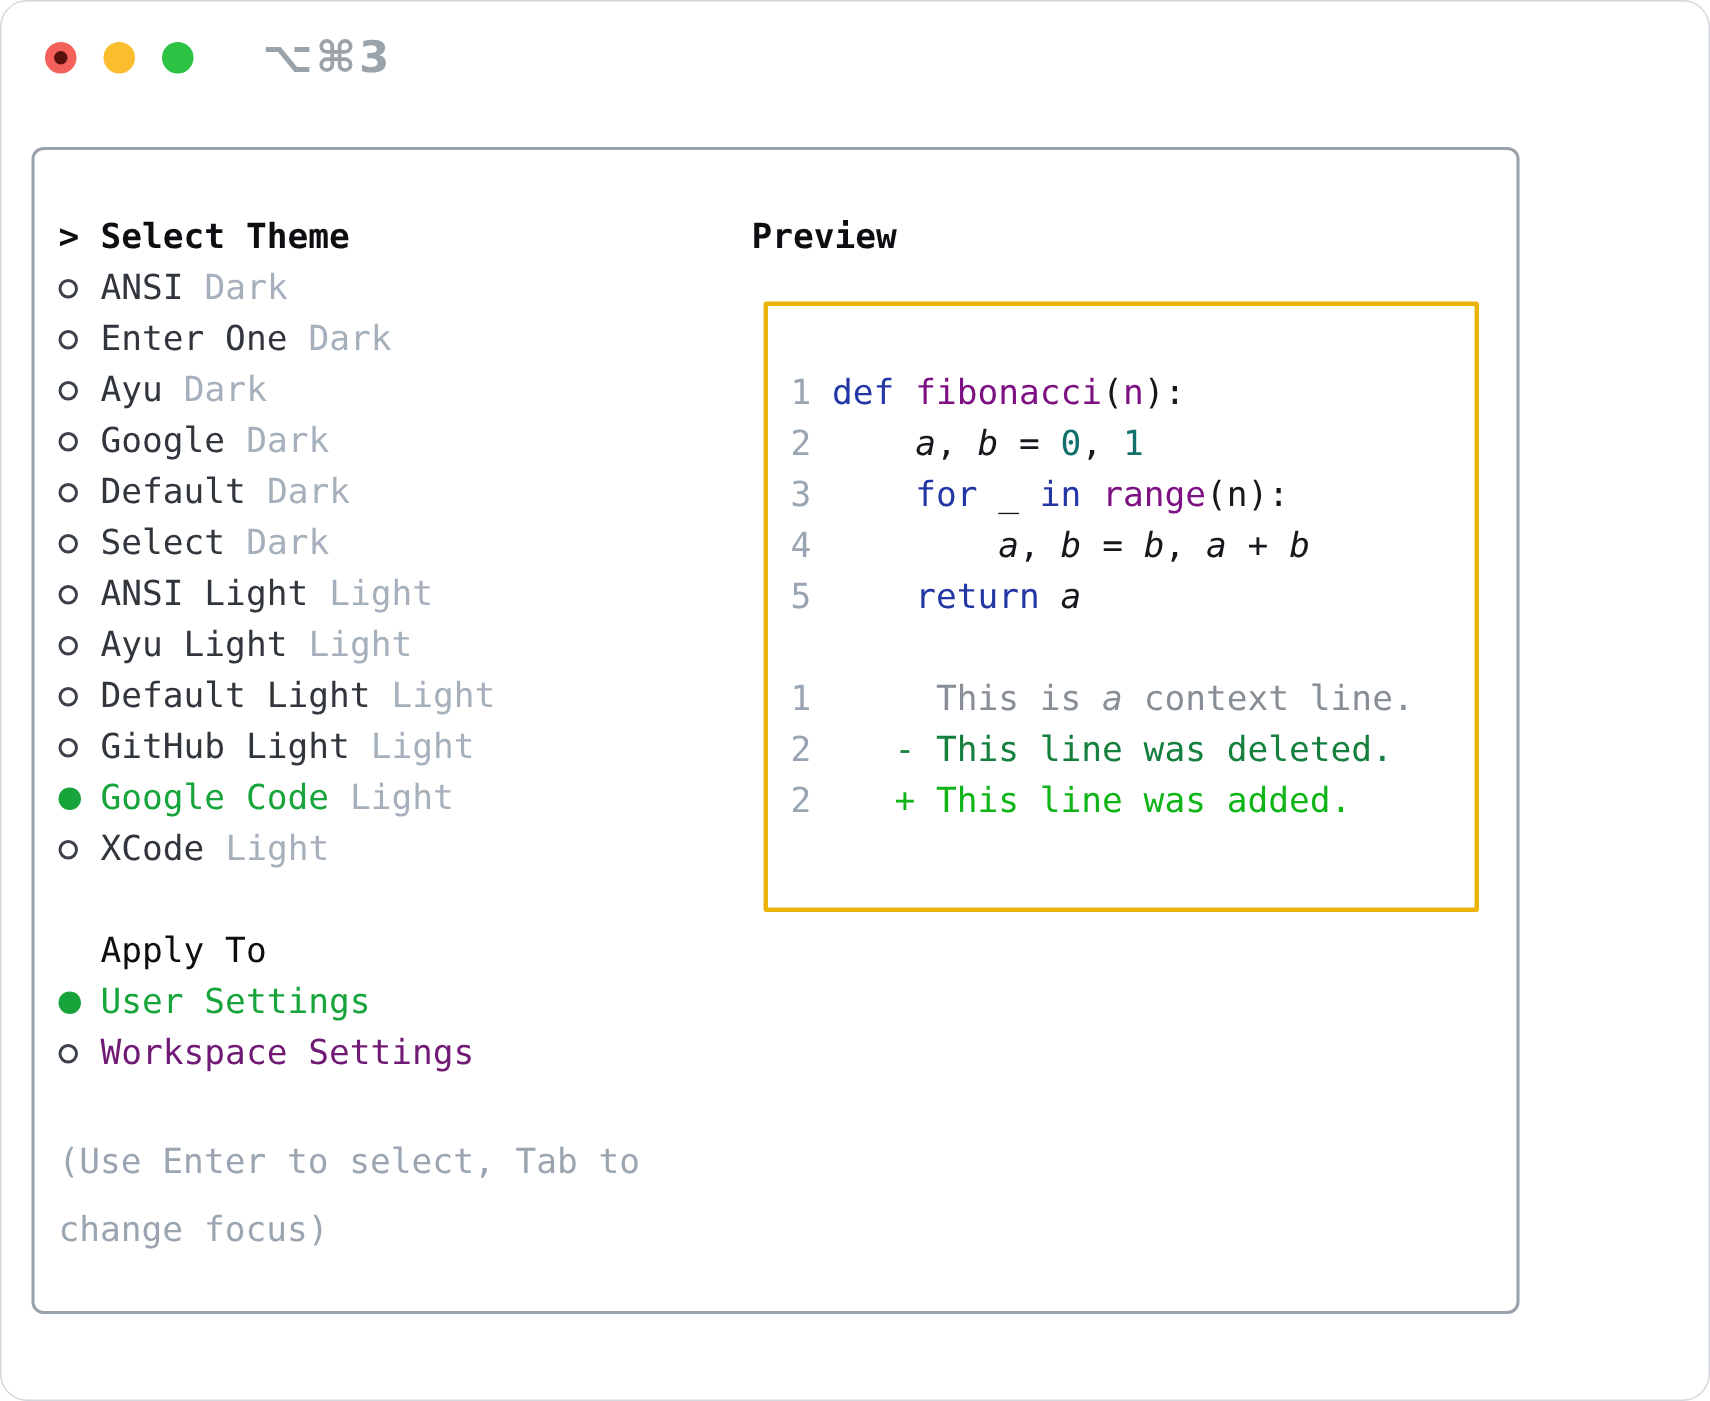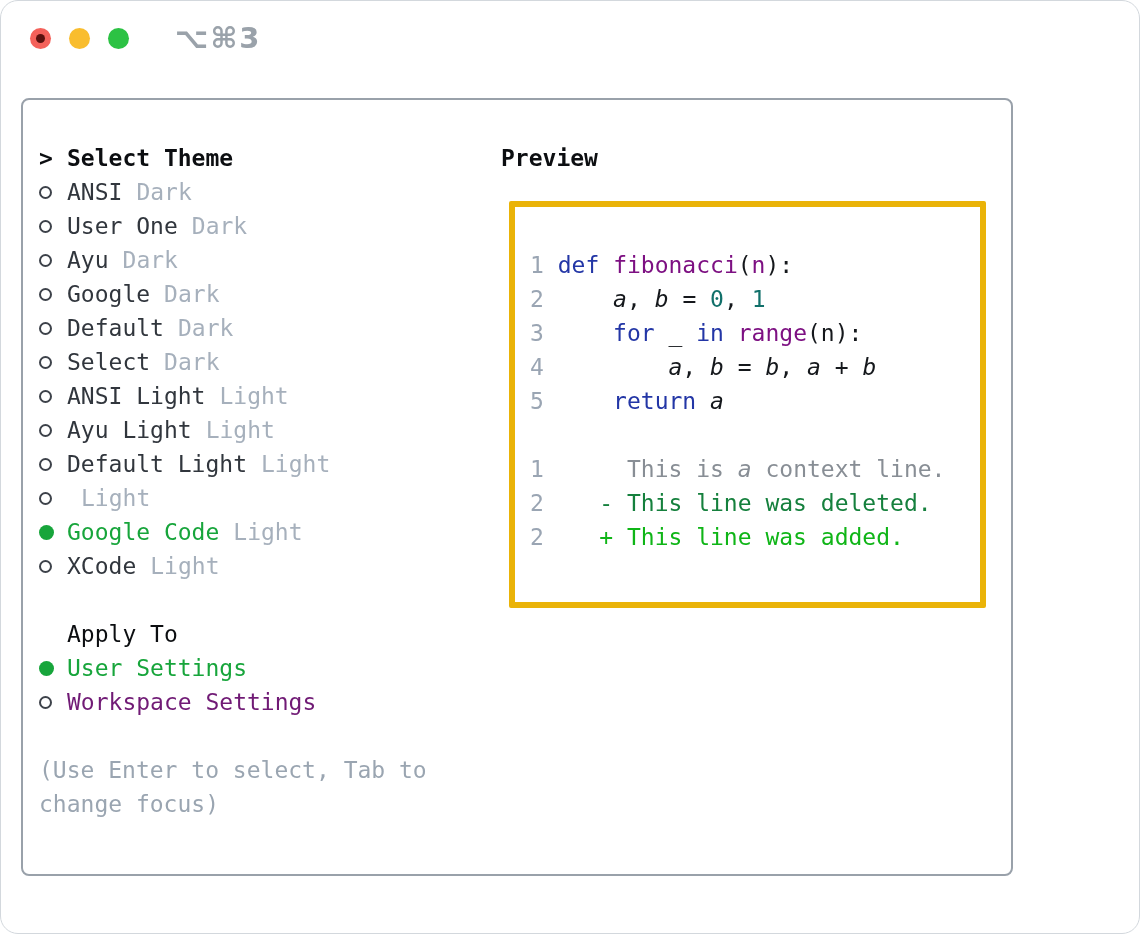--- a/index.html
+++ b/index.html
@@ -44,25 +44,25 @@
   .circle{width:13px;height:13px;border:2px solid #3d424a;border-radius:50%;
           box-sizing:border-box;display:inline-block;}
   .circle.filled{width:15px;height:15px;border:none;background:#17a53b;}
   .t-name{color:#31363d;}
   .t-name.sel{color:#17a53b;}
   .t-variant{color:#a6b0bc;margin-left:14px;}
   .apply-hdr{margin-top:34px;}
   .apply-hdr .hdr-plain{color:#0c0e11;margin-left:28px;}
   .opt-label{color:#701a75;}
   .opt-label.sel{color:#17a53b;}
-  .hint{margin-top:34px;color:#9aa5b1;line-height:34px;width:410px;white-space:normal;}
+  .hint{margin-top:34px;color:#9aa5b1;line-height:45px;width:410px;white-space:normal;}
   
   .preview-box{
     position:absolute;left:8px;top:60px;width:477px;height:407px;
-    border:6px solid #eab308;border-radius:2px;box-sizing:border-box;
+    border:3px solid #eab308;border-radius:2px;box-sizing:border-box;
     background:#ffffff;
   }
   .code{padding:41px 0 0 15px;font-size:23px;line-height:34px;white-space:pre;}
   .cl{height:34px;}
   .tk-ln{color:#9aa5b3;}
   .tk-pl{color:#15181c;}
   .tk-kw{color:#2336a6;}
   .tk-fn{color:#7d1082;}
   .tk-nu{color:#11706a;}
   .tk-va{color:#15181c;font-style:italic;}
@@ -88,29 +88,29 @@
   <div class="content-box"></div>
 
   <div class="col left-col">
     <div class="row">
       <span class="marker prompt">&gt;</span>
       <span class="hdr">Select Theme</span>
     </div>
 
     <div id="theme-list">
         <div class="row"><span class="marker"><span class="circle"></span></span><span class="t-name">ANSI</span><span class="t-variant">Dark</span></div>
-        <div class="row"><span class="marker"><span class="circle"></span></span><span class="t-name">User One</span><span class="t-variant">Dark</span></div>
+        <div class="row"><span class="marker"><span class="circle"></span></span><span class="t-name">Enter One</span><span class="t-variant">Dark</span></div>
         <div class="row"><span class="marker"><span class="circle"></span></span><span class="t-name">Ayu</span><span class="t-variant">Dark</span></div>
         <div class="row"><span class="marker"><span class="circle"></span></span><span class="t-name">Google</span><span class="t-variant">Dark</span></div>
         <div class="row"><span class="marker"><span class="circle"></span></span><span class="t-name">Default</span><span class="t-variant">Dark</span></div>
         <div class="row"><span class="marker"><span class="circle"></span></span><span class="t-name">Select</span><span class="t-variant">Dark</span></div>
         <div class="row"><span class="marker"><span class="circle"></span></span><span class="t-name">ANSI Light</span><span class="t-variant">Light</span></div>
         <div class="row"><span class="marker"><span class="circle"></span></span><span class="t-name">Ayu Light</span><span class="t-variant">Light</span></div>
         <div class="row"><span class="marker"><span class="circle"></span></span><span class="t-name">Default Light</span><span class="t-variant">Light</span></div>
-        <div class="row"><span class="marker"><span class="circle"></span></span><span class="t-variant">Light</span></div>
+        <div class="row"><span class="marker"><span class="circle"></span></span><span class="t-name">GitHub Light</span><span class="t-variant">Light</span></div>
         <div class="row"><span class="marker"><span class="circle filled"></span></span><span class="t-name sel">Google Code</span><span class="t-variant">Light</span></div>
         <div class="row"><span class="marker"><span class="circle"></span></span><span class="t-name">XCode</span><span class="t-variant">Light</span></div>
       </div>
 
     <div class="row apply-hdr">
       <span class="hdr-plain">Apply To</span>
     </div>
 
     <div id="apply-list">
         <div class="row"><span class="marker"><span class="circle filled"></span></span><span class="opt-label sel">User Settings</span></div>

